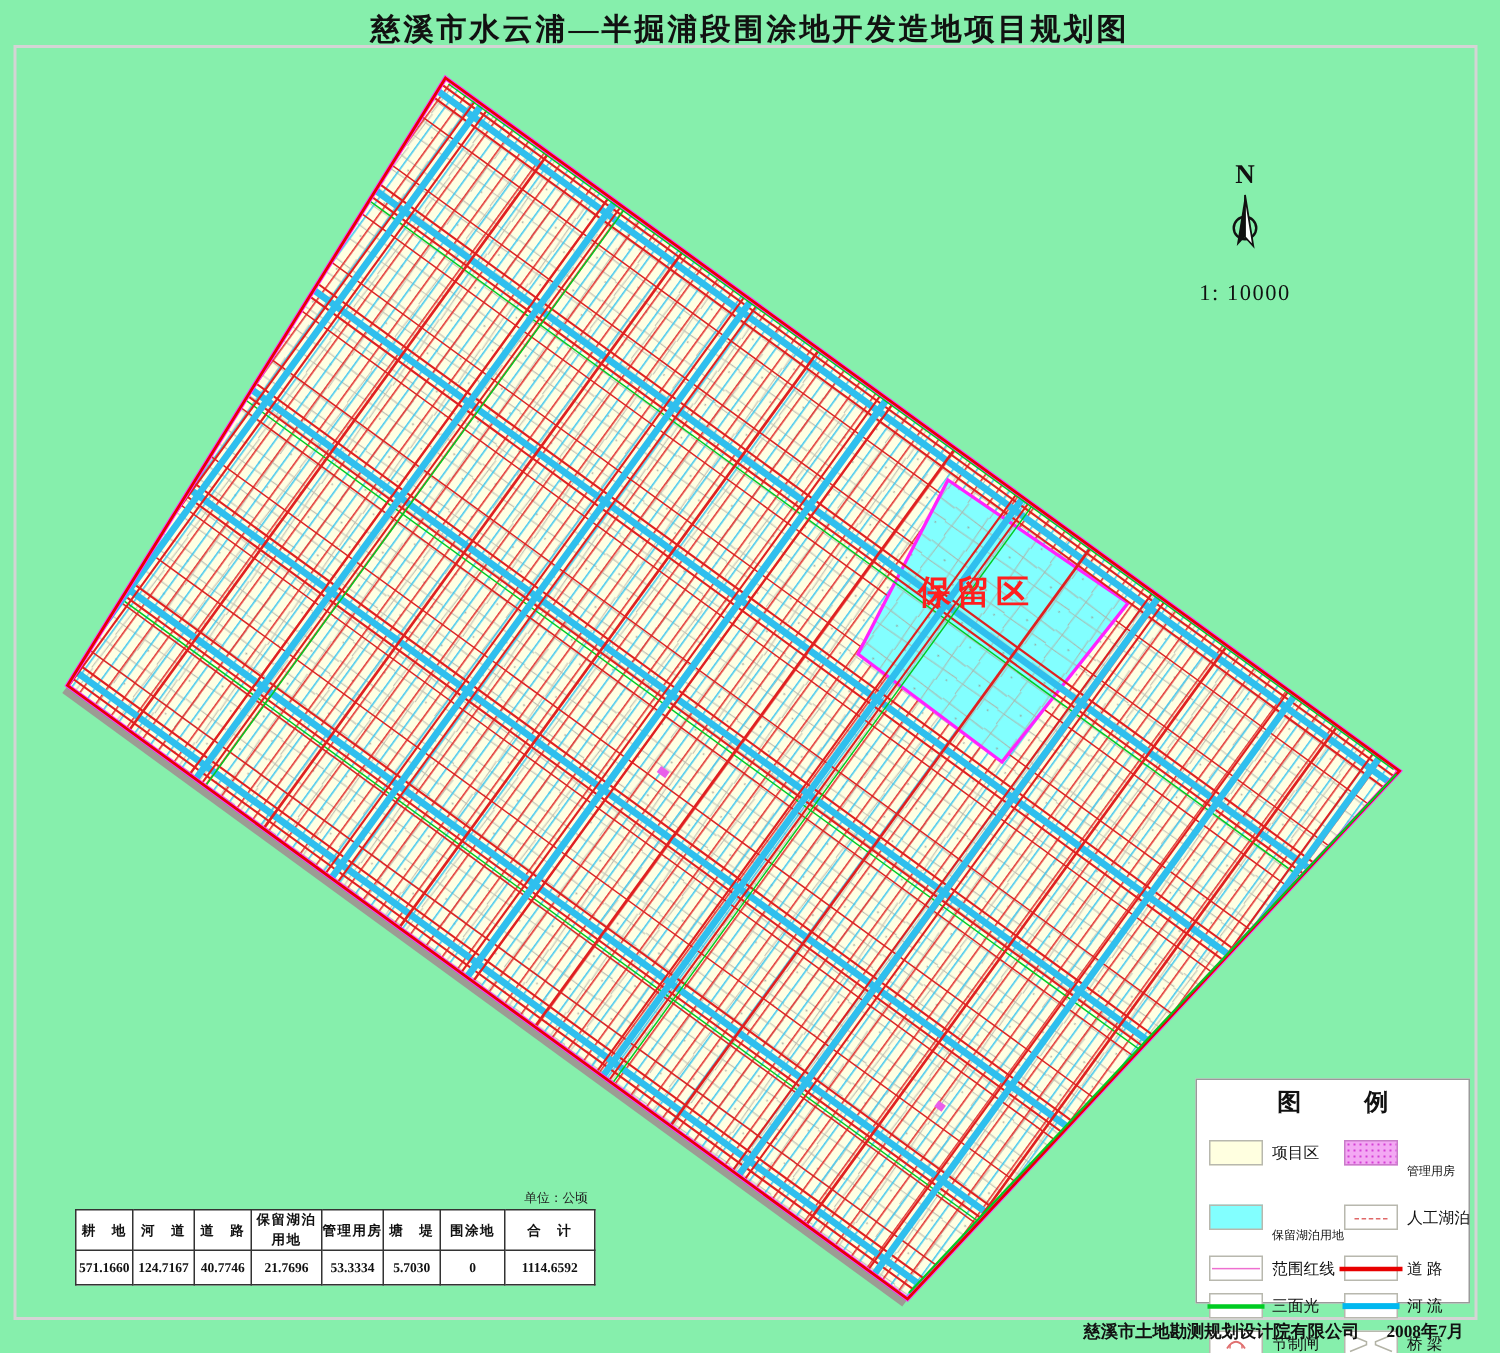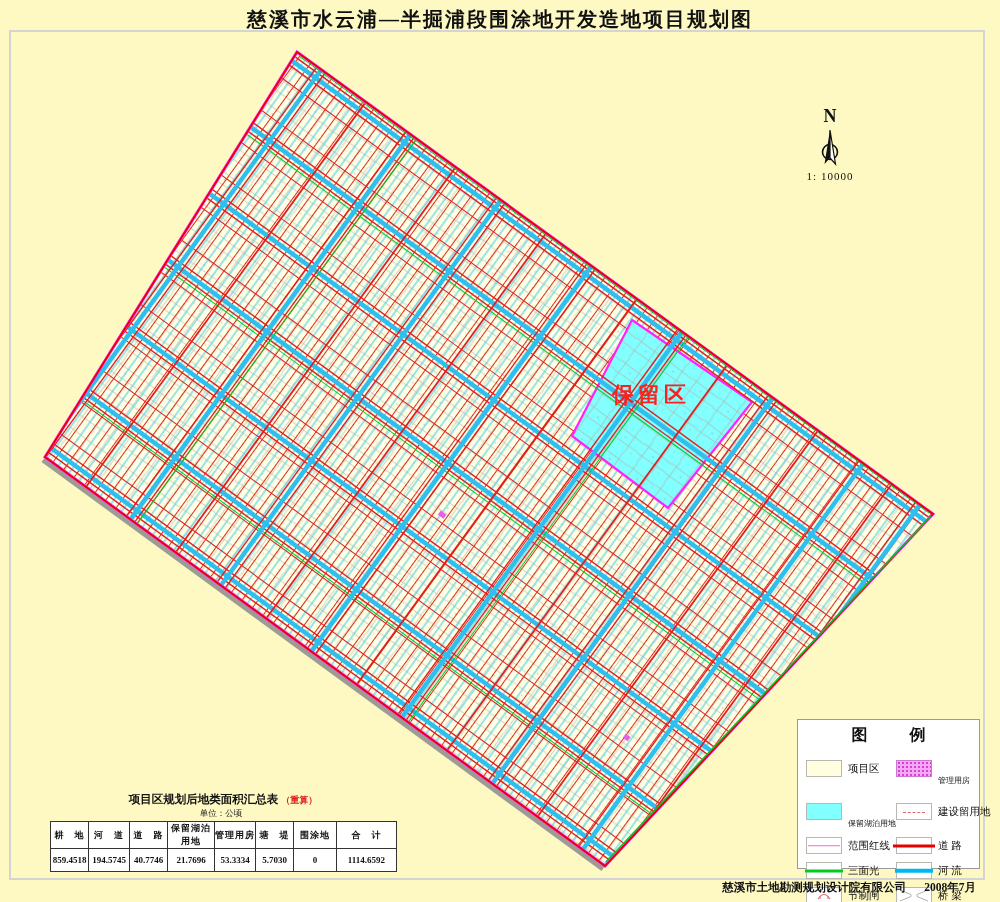--- a/index.html
+++ b/index.html
@@ -1,31 +1,31 @@
 <!DOCTYPE html>
 <html><head>
 <meta charset="utf-8">
 <style>
   html,body { margin:0; padding:0; background:#fff; }
-  #page { position:relative; width:1000px; height:902px; background:#fef9c3; overflow:hidden;
+  #page { position:relative; width:1000px; height:902px; background:#86efac; overflow:hidden;
           font-family:"Liberation Serif","DejaVu Serif",serif; }
 
   .main-title { position:absolute; top:6px; left:0; right:0; text-align:center;
     font-size:20px; font-weight:bold; letter-spacing:2px; color:#111; z-index:3; }
 
   .frame { position:absolute; left:9px; top:30px; width:972px; height:846px;
     border:2px solid #d4d4d4; z-index:0; }
 
   .map-svg { position:absolute; left:0; top:0; width:1000px; height:902px; z-index:1; }
 
   
   .compass { position:absolute; left:795px; top:106px; width:70px; text-align:center; z-index:2; }
   .compass .n { font-size:18px; font-weight:bold; color:#111; line-height:20px; }
   .compass svg { display:block; margin:2px auto 0; }
-  .compass .scale { font-size:11px; color:#111; margin-top:0; letter-spacing:1px; }
+  .compass .scale { font-size:15px; color:#111; margin-top:18px; letter-spacing:1px; }
 
   
   .legend { position:absolute; left:797px; top:719px; width:183px; height:150px;
     background:#fff; border:1px solid #9a9a9a; z-index:2; box-sizing:border-box; }
   .legend-title { display:flex; justify-content:center; gap:42px; font-size:16px;
     font-weight:bold; padding:5px 0 3px; color:#111; }
   .legend-grid { display:grid; grid-template-columns:1fr 1fr; row-gap:8px;
     padding:2px 6px 6px 8px; }
   .li { display:flex; align-items:center; }
   .sw { width:36px; height:17px; flex:none; display:inline-block; position:relative;
@@ -43,21 +43,21 @@
   .sw-power::after { content:""; position:absolute; left:6px; right:6px; top:50%;
     border-top:1.5px dashed #E06868; }
   .sw svg { position:absolute; left:0; top:0; }
   .ll { font-size:10.5px; margin-left:6px; color:#111; white-space:nowrap; }
   .ll.small { font-size:8px;margin-top:24px; }
 
   
   .area-table { position:absolute; left:50px; top:792px; width:346px; z-index:2; }
   .tbl-title { text-align:center; font-size:11.5px; font-weight:bold; color:#111; }
   .tbl-title .note { color:#E02020; font-size:9px; margin-left:3px; font-weight:bold; }
-  .tbl-unit { text-align:center; font-size:8.5px; color:#222; margin:1px 4px 1px 0; }
+  .tbl-unit { text-align:right; font-size:8.5px; color:#222; margin:1px 4px 1px 0; }
   table.sum { border-collapse:collapse; width:100%; table-layout:fixed; background:#fff;padding-left:14px; }
   table.sum th, table.sum td { border:1px solid #333; text-align:center;
     font-size:9px; font-weight:bold; color:#111; padding:0; }
   table.sum th { height:21px; letter-spacing:1px; }
   table.sum td { height:22px; }
 
   .credit { position:absolute; right:24px; top:880px; z-index:3; font-size:11.5px;
     color:#111; font-weight:bold; }
   .credit .date { margin-left:18px; }
 </style>
@@ -222,21 +222,21 @@
       <div class="li">
         <span class="sw sw-mgmt"></span>
         <span class="ll small">管理用房</span>
       </div>
       <div class="li">
         <span class="sw sw-lake"></span>
         <span class="ll small">保留湖泊用地</span>
       </div>
       <div class="li">
         <span class="sw sw-power"></span>
-        <span class="ll">建设留用地</span>
+        <span class="ll">人工湖泊</span>
       </div>
       <div class="li">
         <span class="sw sw-line sw-redline"></span>
         <span class="ll">范围红线</span>
       </div>
       <div class="li">
         <span class="sw sw-line sw-road"></span>
         <span class="ll">道  路</span>
       </div>
       <div class="li">
@@ -261,23 +261,20 @@
           <svg width="34" height="15" viewBox="0 0 34 15">
             <path d="M3,2 L14,6.5 L14,8.5 L3,13 M31,2 L20,6.5 L20,8.5 L31,13" fill="none" stroke="#b3b3a6" stroke-width="1"></path>
           </svg>
         </span>
         <span class="ll">桥  梁</span>
       </div>
     </div>
   </div>
 
   <div class="area-table">
-    <div class="tbl-title">
-      <span>项目区规划后地类面积汇总表</span><span class="note">（重算）</span>
-    </div>
     <div class="tbl-unit">单位：公顷</div>
     <table class="sum">
       <colgroup>
         <col style="width:38px">
           <col style="width:41px">
           <col style="width:38px">
           <col style="width:47px">
         <col style="width:41px">
           <col style="width:38px">
           <col style="width:43px">
@@ -288,22 +285,22 @@
         <th>耕　地</th>
         <th>河　道</th>
         <th>道　路</th>
         <th>保留湖泊用地</th>
         <th>管理用房</th>
         <th>塘　堤</th>
         <th>围涂地</th>
         <th>合　计</th>
       </tr>
       <tr>
-        <td>859.4518</td>
-        <td>194.5745</td>
+        <td>571.1660</td>
+        <td>124.7167</td>
         <td>40.7746</td>
         <td>21.7696</td>
         <td>53.3334</td>
         <td>5.7030</td>
         <td>0</td>
         <td>1114.6592</td>
       </tr>
     </tbody>
       </table>
   </div>

